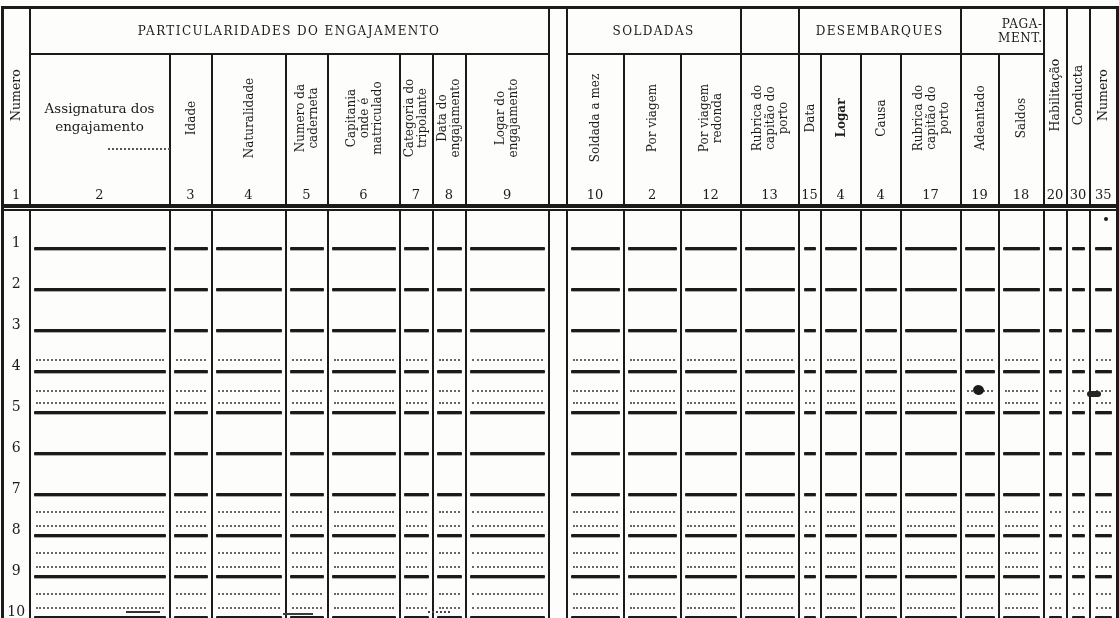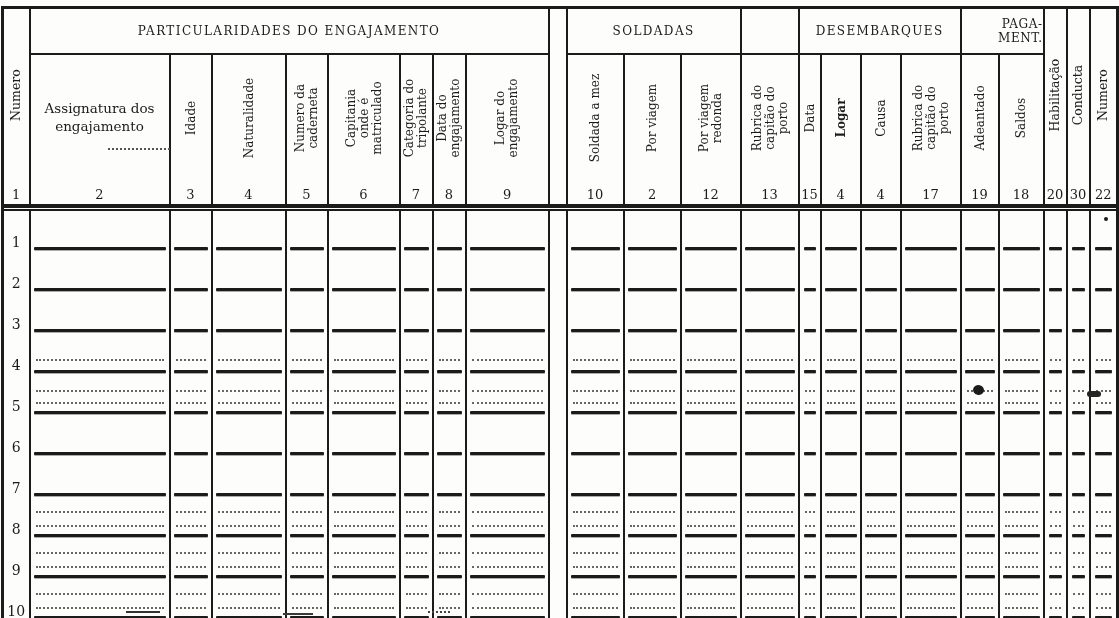--- a/index.html
+++ b/index.html
@@ -232,21 +232,21 @@
         <td>12</td>
         <td>13</td>
         <td>15</td>
         <td>4</td>
         <td>4</td>
         <td>17</td>
         <td>19</td>
         <td>18</td>
         <td>20</td>
         <td>30</td>
-        <td>22</td>
+        <td>35</td>
       </tr>
       <tr>
         <td class="rulecell" colspan="23"></td>
       </tr>
     </thead>
     <tbody id="tbody">
         <tr>
           <td class="rownum">1</td>
           <td>
             <div class="wline"></div>

